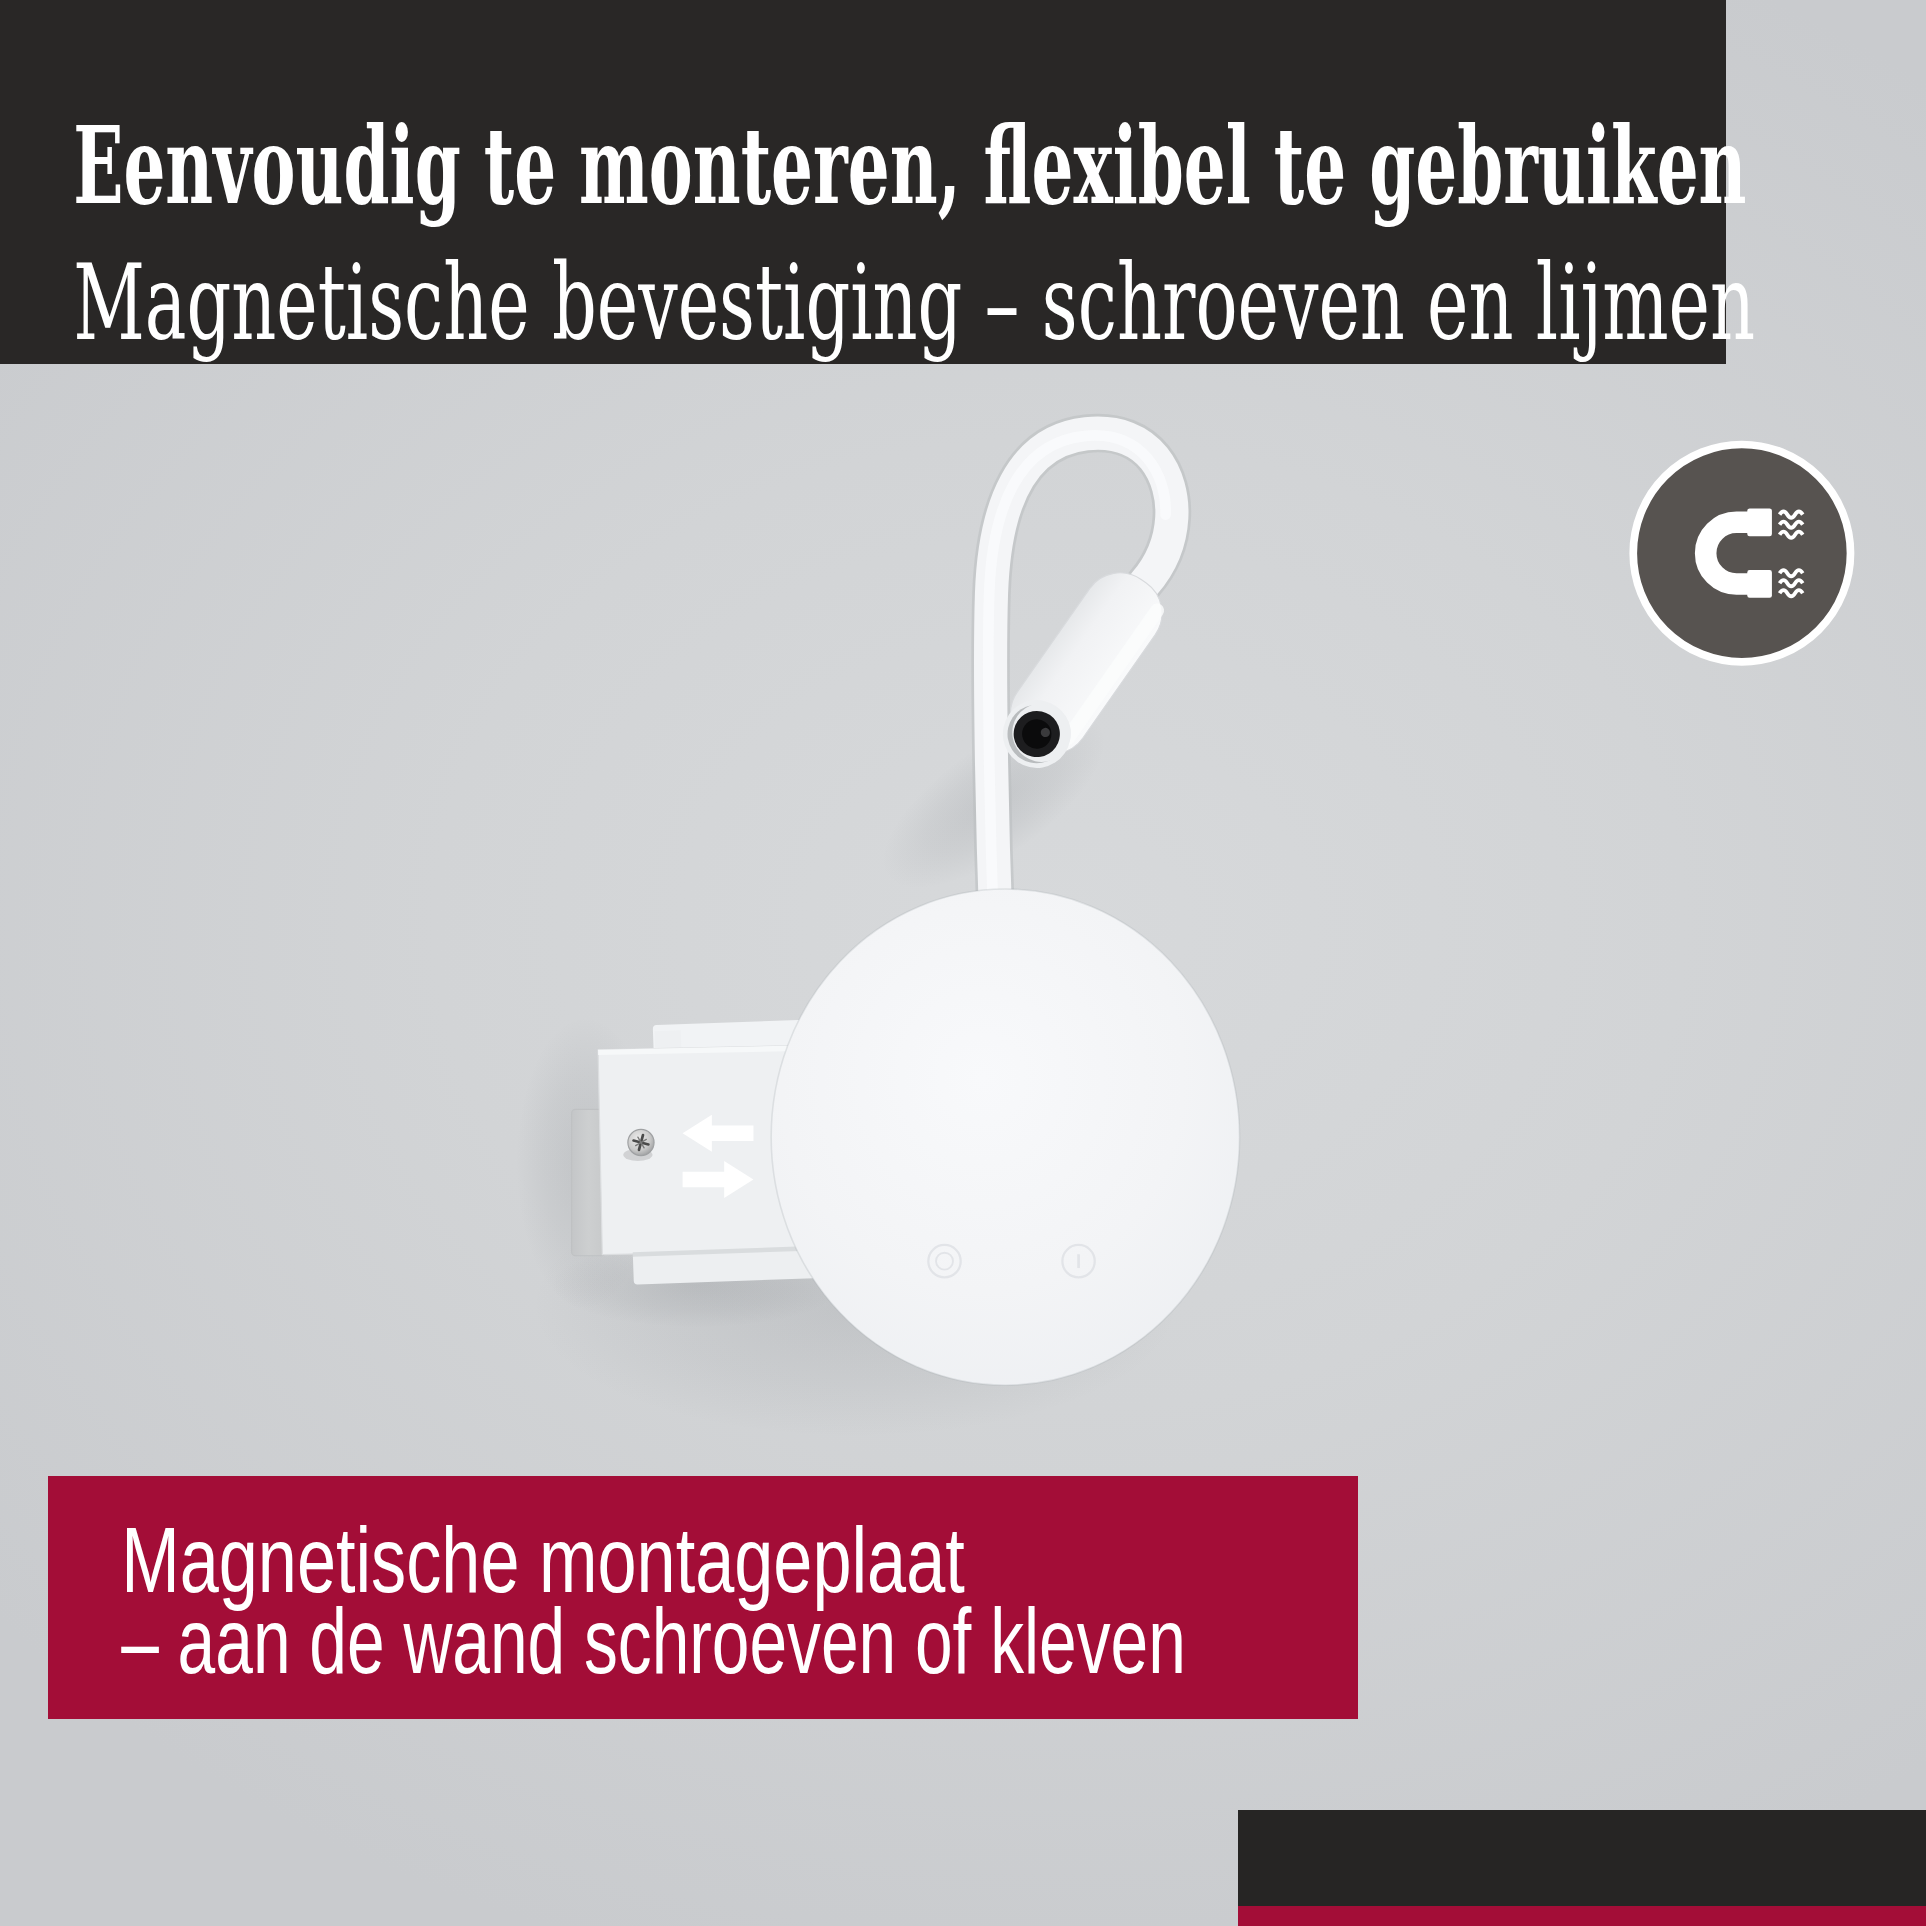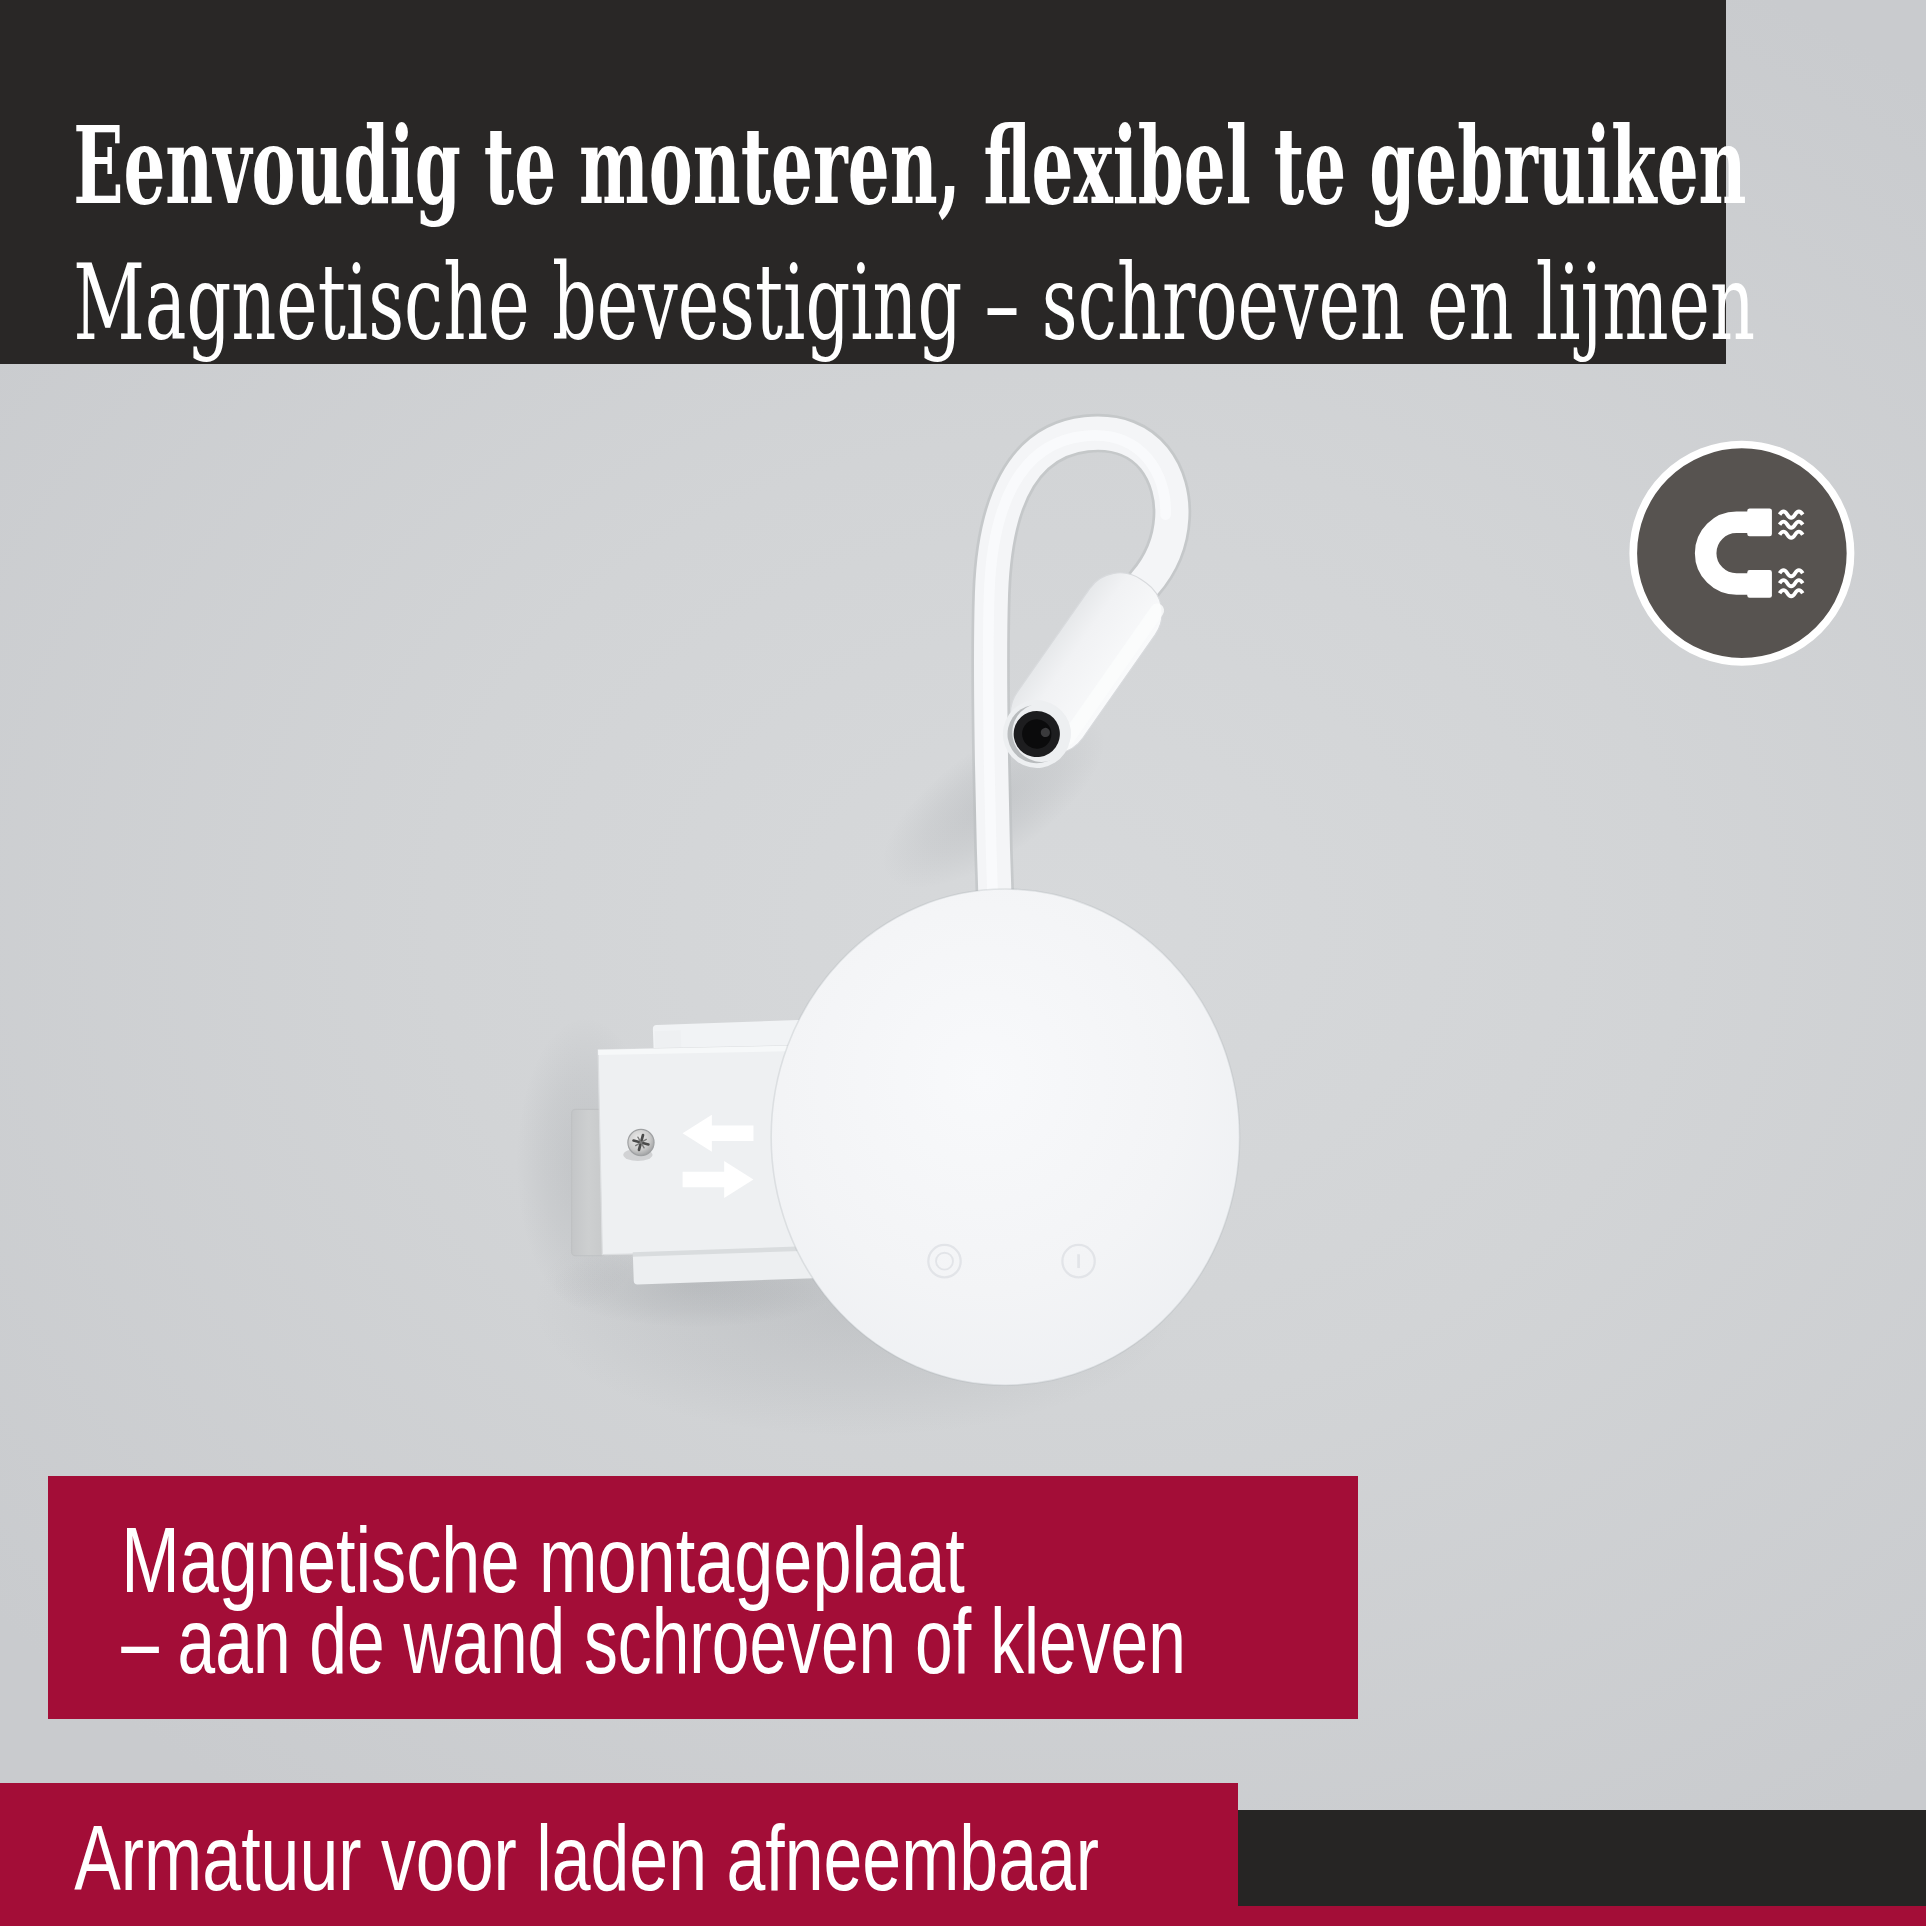--- a/index.html
+++ b/index.html
@@ -164,20 +164,15 @@
   <div id="plate-banner" class="abs">
     <svg width="1238" height="243" viewBox="0 0 1607 315">
       <text class="callout-txt" x="95" y="150" textLength="1095" lengthAdjust="spacingAndGlyphs">Magnetische montageplaat</text>
       <text class="callout-txt" x="95" y="256" textLength="1382" lengthAdjust="spacingAndGlyphs">– aan de wand schroeven of kleven</text>
     </svg>
   </div>
 
   <div id="dark-block" class="abs"></div>
   <div id="crimson-strip" class="abs"></div>
 
-  <div id="fixture-banner" class="abs">
-    <svg width="1238" height="143" viewBox="0 0 1607 186">
-      <text class="callout-txt" x="95" y="139" textLength="1333" lengthAdjust="spacingAndGlyphs">Armatuur voor laden afneembaar</text>
-    </svg>
-  </div>
 
 </div>
 
 
 </body></html>

